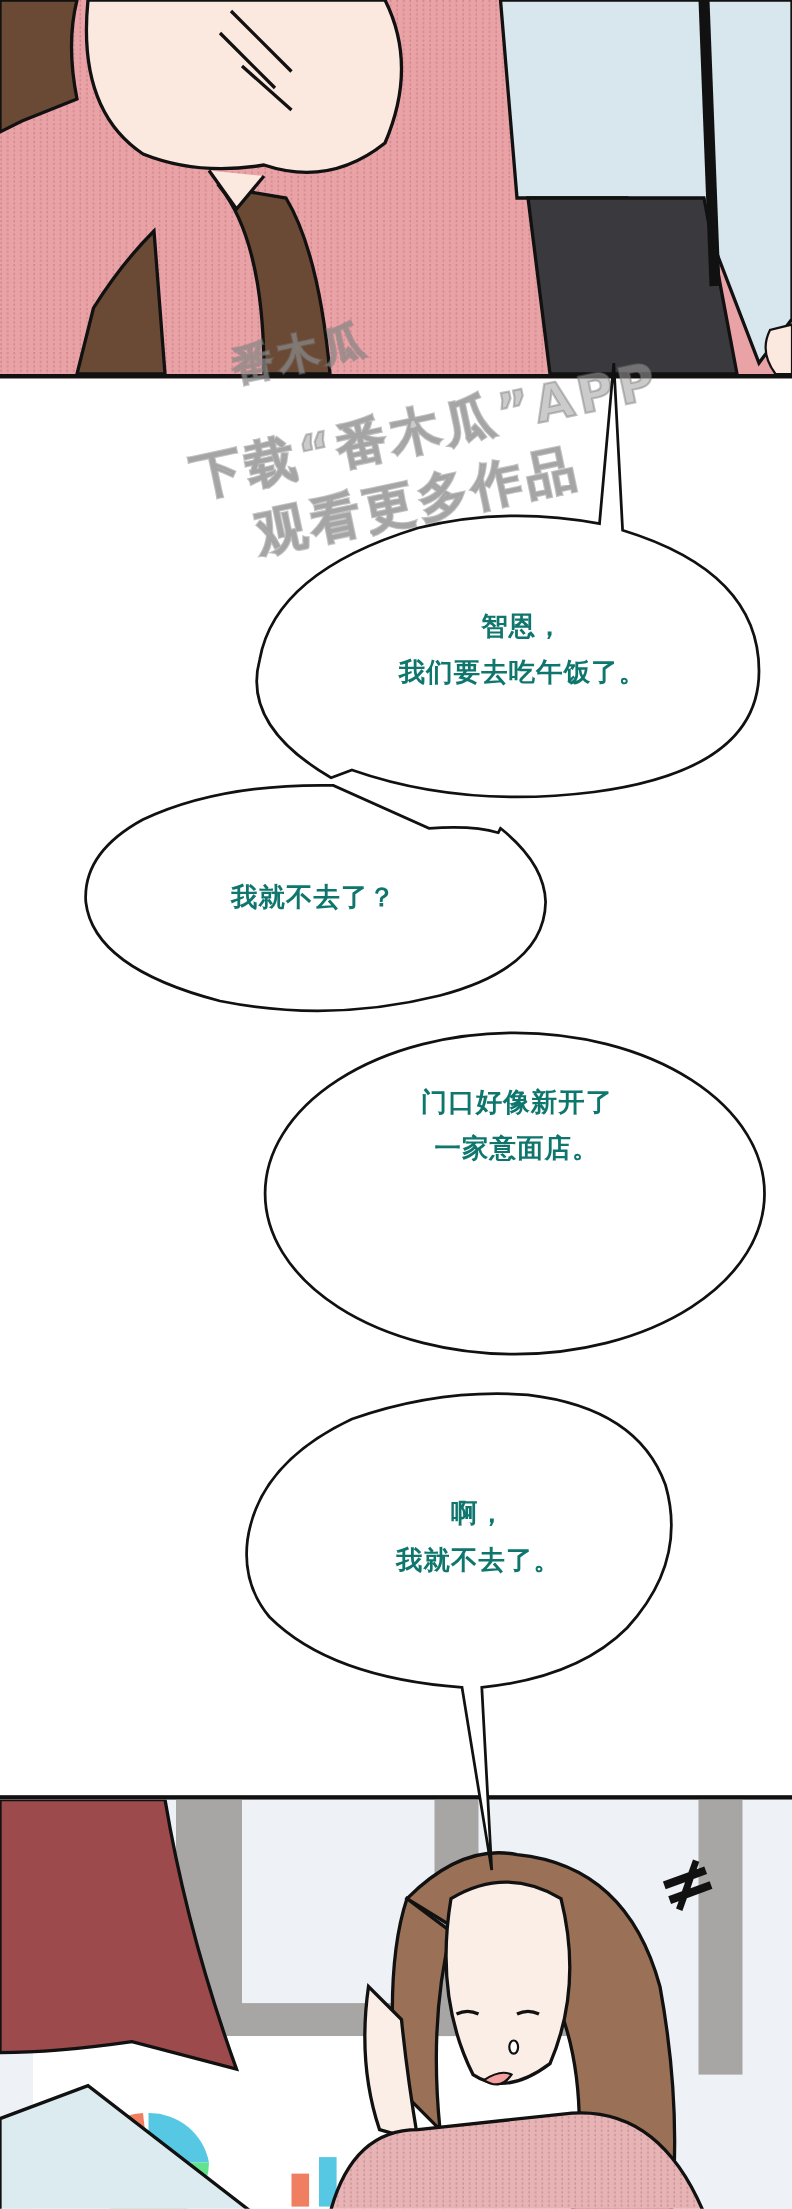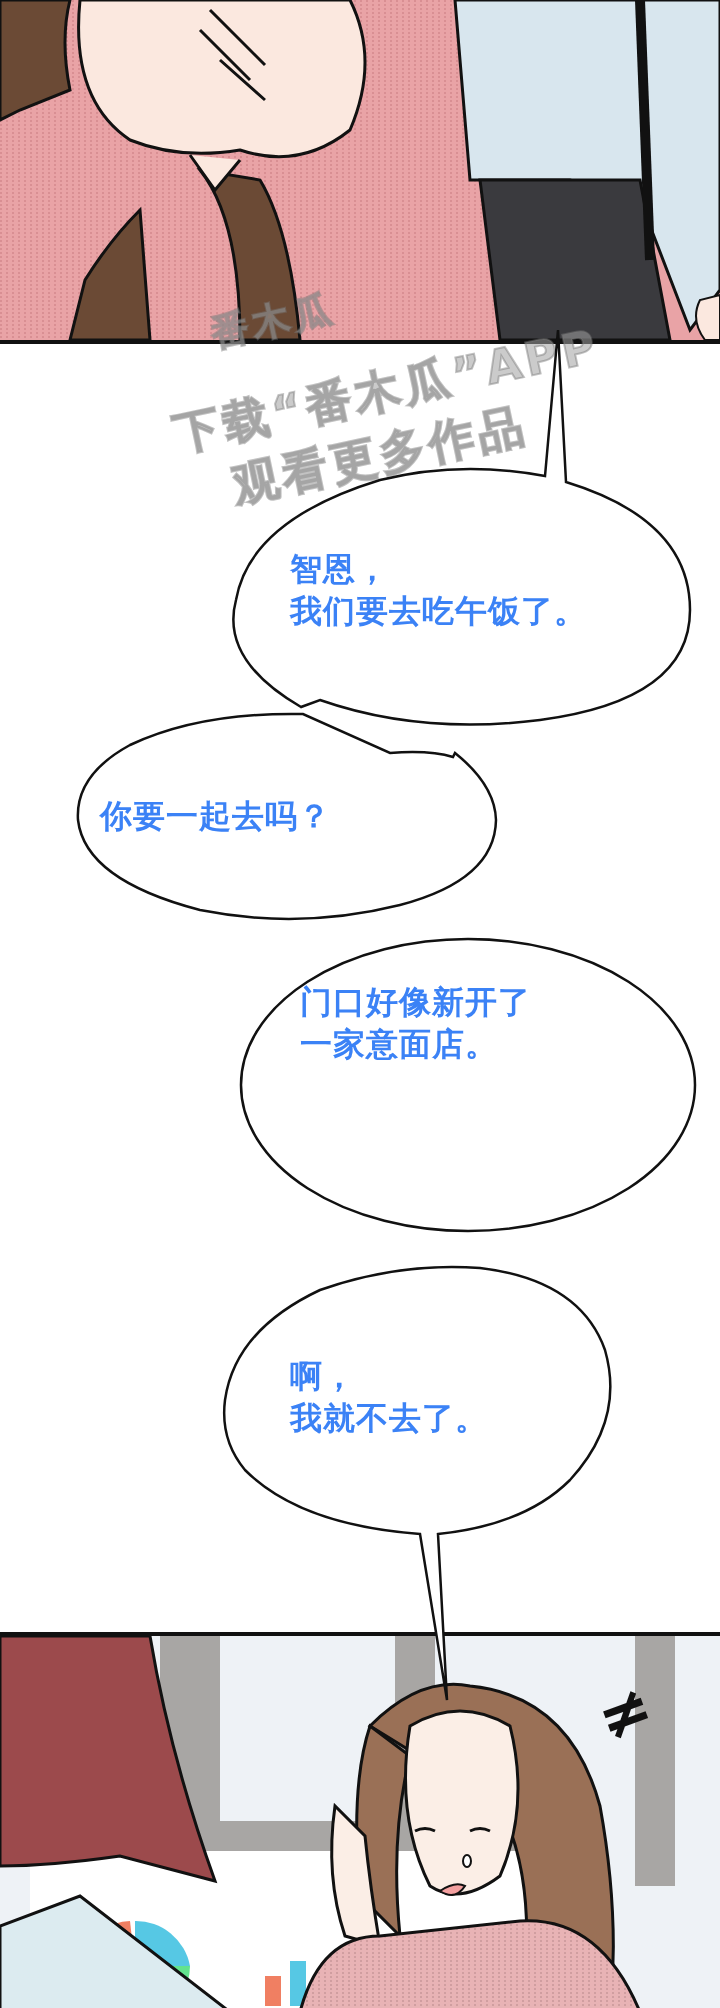--- a/index.html
+++ b/index.html
@@ -3,22 +3,22 @@
   <meta charset="utf-8">
   <style>
     html, body { margin: 0; padding: 0; background: #ffffff; }
     body { width: 720px; height: 2008px; position: relative; overflow: hidden;
            font-family: "DejaVu Sans", sans-serif; }
     .panel { position: absolute; left: 0; width: 720px; overflow: hidden; }
     .panel-top { top: 0; height: 340px; border-bottom: 4px solid #111; background: #e9a3a6; }
     .panel-bottom { top: 1632px; height: 376px; border-top: 4px solid #111; background: #eef2f6; }
     svg { display: block; }
     .bubble-layer { position: absolute; left: 0; top: 0; width: 720px; height: 2008px; pointer-events: none; }
-    .bubble-text { position: absolute; font-weight: bold; color: #3b82f6;
-                   font-size: 32px; line-height: 42px; letter-spacing: 1px; white-space: pre-line; }
+    .bubble-text { position: absolute; text-align: center; font-weight: bold; color: #0f766e;
+                   font-size: 24px; line-height: 42px; letter-spacing: 1px; white-space: pre-line; }
     .watermark { position: absolute; color: rgba(160,160,160,0.55); font-weight: bold;
                  -webkit-text-stroke: 2px rgba(120,120,120,0.45); transform: rotate(-12deg);
                  font-size: 46px; letter-spacing: 4px; white-space: nowrap; }
   </style>
 </head>
 <body>
 
 <div class="panel panel-top">
   <svg width="720" height="340" viewBox="0 0 720 340">
     <defs>
@@ -114,17 +114,17 @@
 
   <ellipse cx="468" cy="1085" rx="227" ry="146" fill="#ffffff" stroke="#111" stroke-width="2.5"></ellipse>
 
   <g>
     <path d="M420 1534 Q300 1525 245 1470 Q220 1440 225 1400 Q235 1330 320 1290 Q400 1262 480 1268 Q580 1280 605 1350 Q625 1420 570 1480 Q525 1525 438 1534 L447 1700 Z" fill="#ffffff" stroke="#111" stroke-width="2.5"></path>
   </g>
 </svg>
 
 <div class="bubble-text" style="left:290px; top:548px; width:370px;">智恩，
 我们要去吃午饭了。</div>
-<div class="bubble-text" style="left:100px; top:795px; width:370px;">你要一起去吗？</div>
+<div class="bubble-text" style="left:100px; top:795px; width:370px;">我就不去了？</div>
 <div class="bubble-text" style="left:300px; top:981px; width:340px;">门口好像新开了
 一家意面店。</div>
 <div class="bubble-text" style="left:290px; top:1355px; width:290px;">啊，
 我就不去了。</div>
 
 </body></html>

